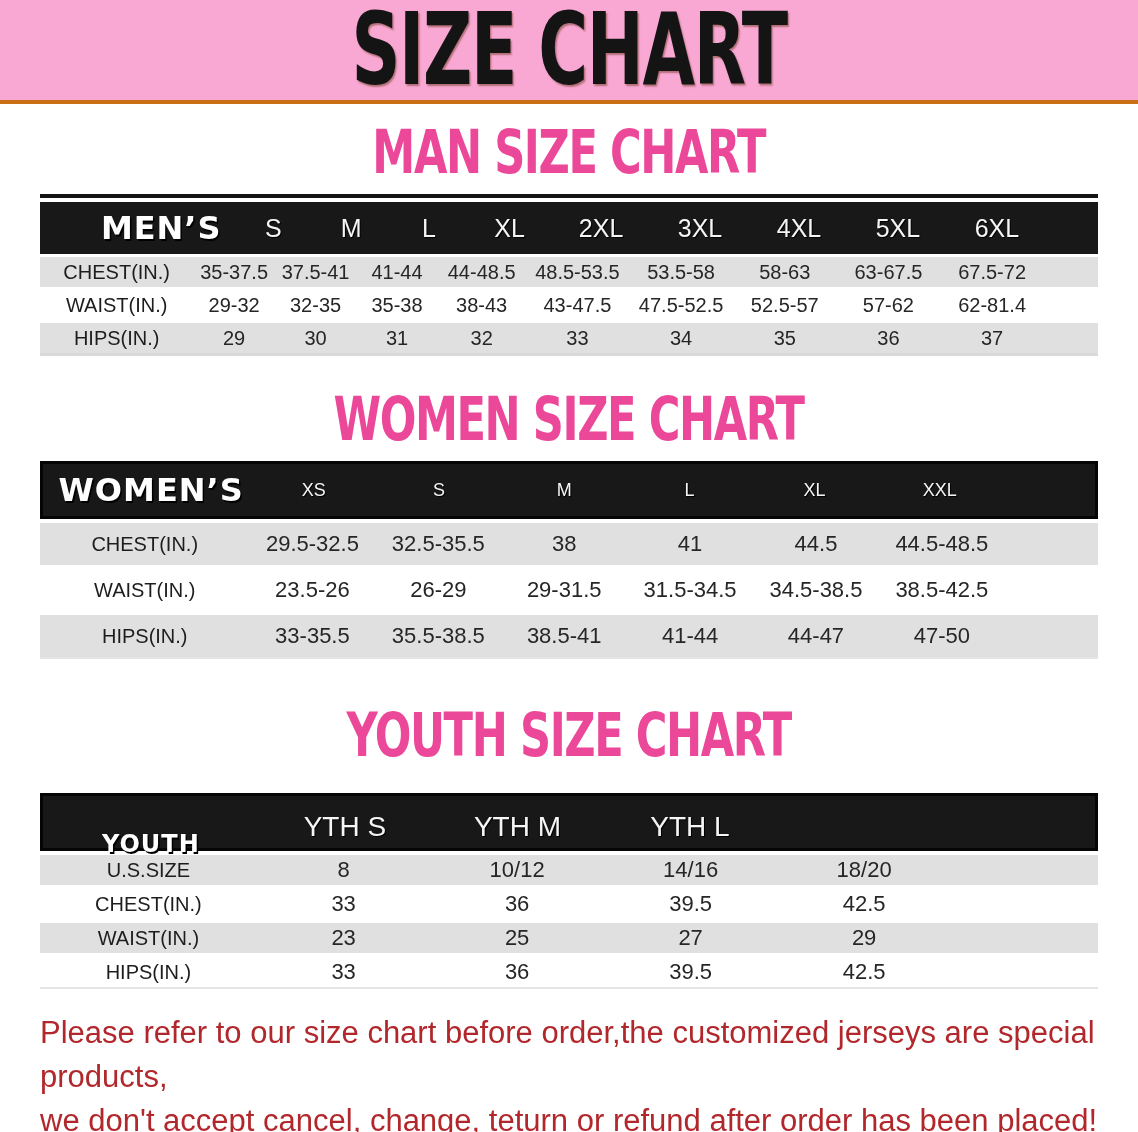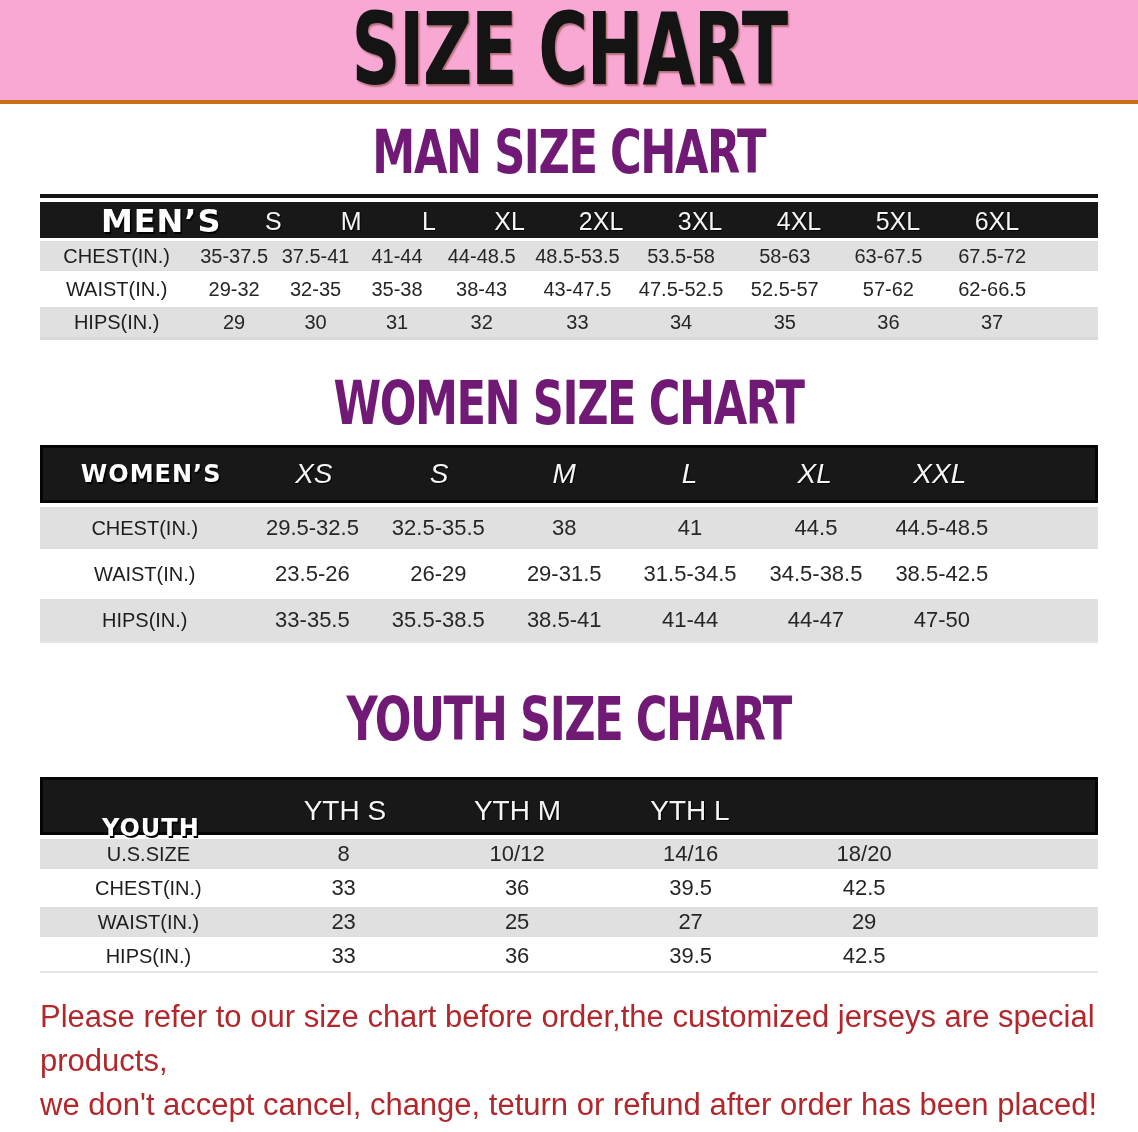--- a/index.html
+++ b/index.html
@@ -30,21 +30,21 @@
     letter-spacing:-2px;
     text-shadow:2px 2px 2px rgba(90,40,0,0.45);
   }
 
   
   .sec-heading{
     margin:0;text-align:center;
     font-family:"DejaVu Sans", sans-serif;
     font-weight:700;
     font-size:60px;line-height:60px;
-    color:#701a75;
+    color:#ec4899;
     white-space:nowrap;
   }
   .sec-heading > span{
     display:inline-block;
     transform:scaleX(0.72);
     transform-origin:center;
     letter-spacing:-2px;
   }
   .sec-men   .sec-heading{margin:18px 0 12px;}
   .sec-women .sec-heading{margin:36px 0 12px;}
@@ -74,34 +74,34 @@
     letter-spacing:1px;
   }
   .hcol{font-weight:400;text-shadow:1px 1px 0 #000;}
   .rlabel{font-size:20px;color:#1d1d1d;}
   .rval{font-size:21px;}
 
   
   .sec-men .hrow,.sec-men .drow{
     grid-template-columns:14.5% 7.7% 7.7% 7.7% 8.3% 9.8% 9.8% 9.8% 9.8% 9.8%;
   }
-  .sec-men .hrow{height:36px;padding-left:48px;}
+  .sec-men .hrow{height:52px;padding-left:48px;}
   .sec-men .hlabel{font-size:32px;}
   .sec-men .hcol{font-size:25px;}
   .sec-men .drow{height:30px;margin-top:3px;font-size:20px;}
   .sec-men .drow .rval{font-size:20px;}
   .sec-men .size-table{box-shadow:0 3px 0 rgba(0,0,0,0.15);}
 
   
   .sec-women .hrow,.sec-women .drow{
     grid-template-columns:19.8% 11.9% 11.9% 11.9% 11.9% 11.9% 11.9%;
   }
   .sec-women .hrow{height:52px;border:3px solid #050505;}
-  .sec-women .hlabel{font-size:24px;padding-left:8px;}
-  .sec-women .hcol{font-size:28px;font-style:italic;}
+  .sec-women .hlabel{font-size:32px;padding-left:8px;}
+  .sec-women .hcol{font-size:18px;}
   .sec-women .drow{height:42px;margin-top:4px;}
   .sec-women .drow .rval{font-size:22px;}
   .sec-women .size-table{box-shadow:0 2px 0 rgba(0,0,0,0.10);}
 
   
   .sec-youth .hrow,.sec-youth .drow{
     grid-template-columns:20.5% 16.4% 16.4% 16.4% 16.4%;
   }
   .sec-youth .hrow{height:52px;border:3px solid #050505;}
   .sec-youth .hlabel{font-size:24px;margin-top:34px;}
@@ -158,21 +158,21 @@
       <div class="drow">
         <span class="cell rlabel">WAIST(IN.)</span>
         <span class="cell rval">29-32</span>
         <span class="cell rval">32-35</span>
         <span class="cell rval">35-38</span>
         <span class="cell rval">38-43</span>
         <span class="cell rval">43-47.5</span>
         <span class="cell rval">47.5-52.5</span>
         <span class="cell rval">52.5-57</span>
         <span class="cell rval">57-62</span>
-        <span class="cell rval">62-66.5</span>
+        <span class="cell rval">62-81.4</span>
       </div>
       <div class="drow g">
         <span class="cell rlabel">HIPS(IN.)</span>
         <span class="cell rval">29</span>
         <span class="cell rval">30</span>
         <span class="cell rval">31</span>
         <span class="cell rval">32</span>
         <span class="cell rval">33</span>
         <span class="cell rval">34</span>
         <span class="cell rval">35</span>

